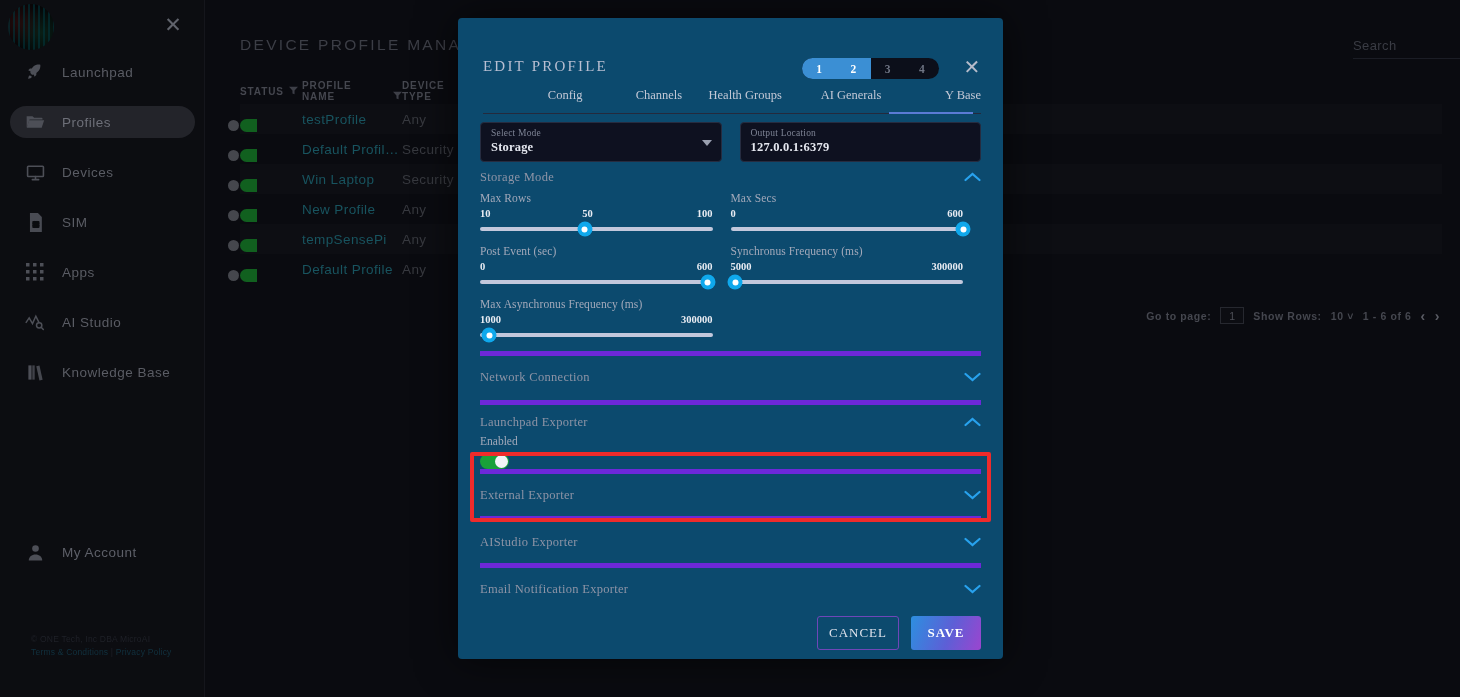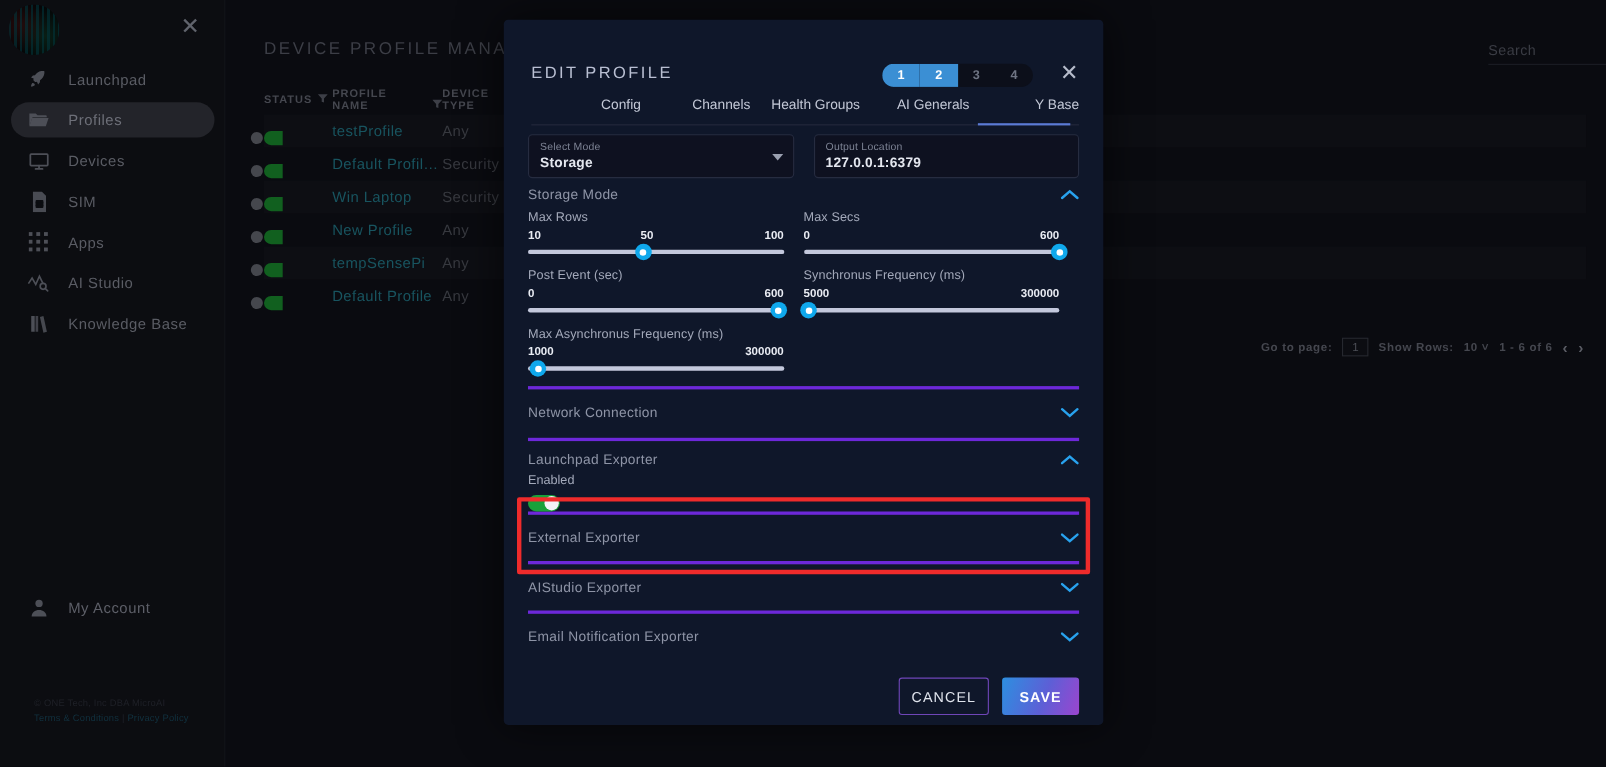--- a/index.html
+++ b/index.html
@@ -31,21 +31,21 @@
       #0d0f14;
     filter: brightness(.33);
   }
   .side-close {
     position: absolute; right: 20px; top: 14px;
     width: 22px; height: 22px; color: #60636c; font-size: 21px; line-height: 22px;
     text-align: center; cursor: pointer; font-weight: 300;
   }
   .nav { position: absolute; left: 10px; top: 56px; width: 185px; }
   .nav-item {
-    display: flex; align-items: center; height: 32px; margin-bottom: 5px;
+    display: flex; align-items: center; height: 32px; margin-bottom: 18px;
     border-radius: 16px; padding-left: 8px; cursor: pointer;
   }
   .nav-item.active { background: #23242a; }
   .nav-ico {
     width: 34px; height: 22px; display: flex; align-items: center; justify-content: center;
     color: #4d4f57; flex: none;
   }
   .nav-ico svg { display: block; }
   .nav-label {
     font-size: 13.5px; color: #5a5c64; letter-spacing: .5px; padding-left: 10px;
@@ -113,23 +113,24 @@
   }
   .pg-input {
     width: 24px; height: 17px; background: #0c0d12; border: 1px solid #26282f;
     color: #4d4f57; font-size: 10.5px; text-align: center; font-family: inherit; outline: none;
   }
   .pg-arrow { color: #5a5c64; font-size: 14px; cursor: pointer; }
 
   
   .modal {
     position: absolute; left: 458px; top: 18px; width: 545px; height: 641px;
-    background: #0f172a; border-radius: 4px;
+    background: #0c4a6e; border-radius: 4px;
     box-shadow: 0 0 40px rgba(0,0,0,.6);
     overflow: hidden;
+    font-family: Liberation Serif, serif;
   }
   .modal-title {
     position: absolute; left: 25px; top: 40px;
     font-size: 15px; letter-spacing: 2.2px; color: #b9bfd2;
   }
   .stepper {
     position: absolute; left: 344px; top: 40px; width: 137px; height: 21px;
     background: #0c0f1a; border-radius: 11px; display: flex; overflow: hidden;
   }
   .step {
@@ -191,21 +192,21 @@
   .track {
     position: relative; height: 4px; background: #c3c8dc; border-radius: 2px; margin-top: 5px;
   }
   .knob {
     position: absolute; top: 50%; width: 15px; height: 15px; border-radius: 50%;
     background: #0fa8ec; transform: translate(-50%,-50%);
     display: flex; align-items: center; justify-content: center;
   }
   .knob::after { content:""; width: 6px; height: 6px; border-radius: 50%; background: #fff; }
 
-  .collapsible { border-top: 3px solid #6d28d9; }
+  .collapsible { border-top: 5px solid #6d28d9; }
   .exp-row { height: 42px; display: flex; align-items: center; justify-content: space-between; cursor: pointer; }
 
   .highlight-box {
     position: absolute; left: 470px; top: 452px; width: 521px; height: 70px;
     border: 4px solid #ef2b2b; border-radius: 2px; pointer-events: none; z-index: 6;
   }
   .lp-section { padding-top: 2px; }
   .enabled-label { font-size: 11.5px; color: #a3a9ba; margin-top: -2px; }
   .gtoggle {
     margin-top: 7px; width: 29px; height: 15px; border-radius: 8px;

